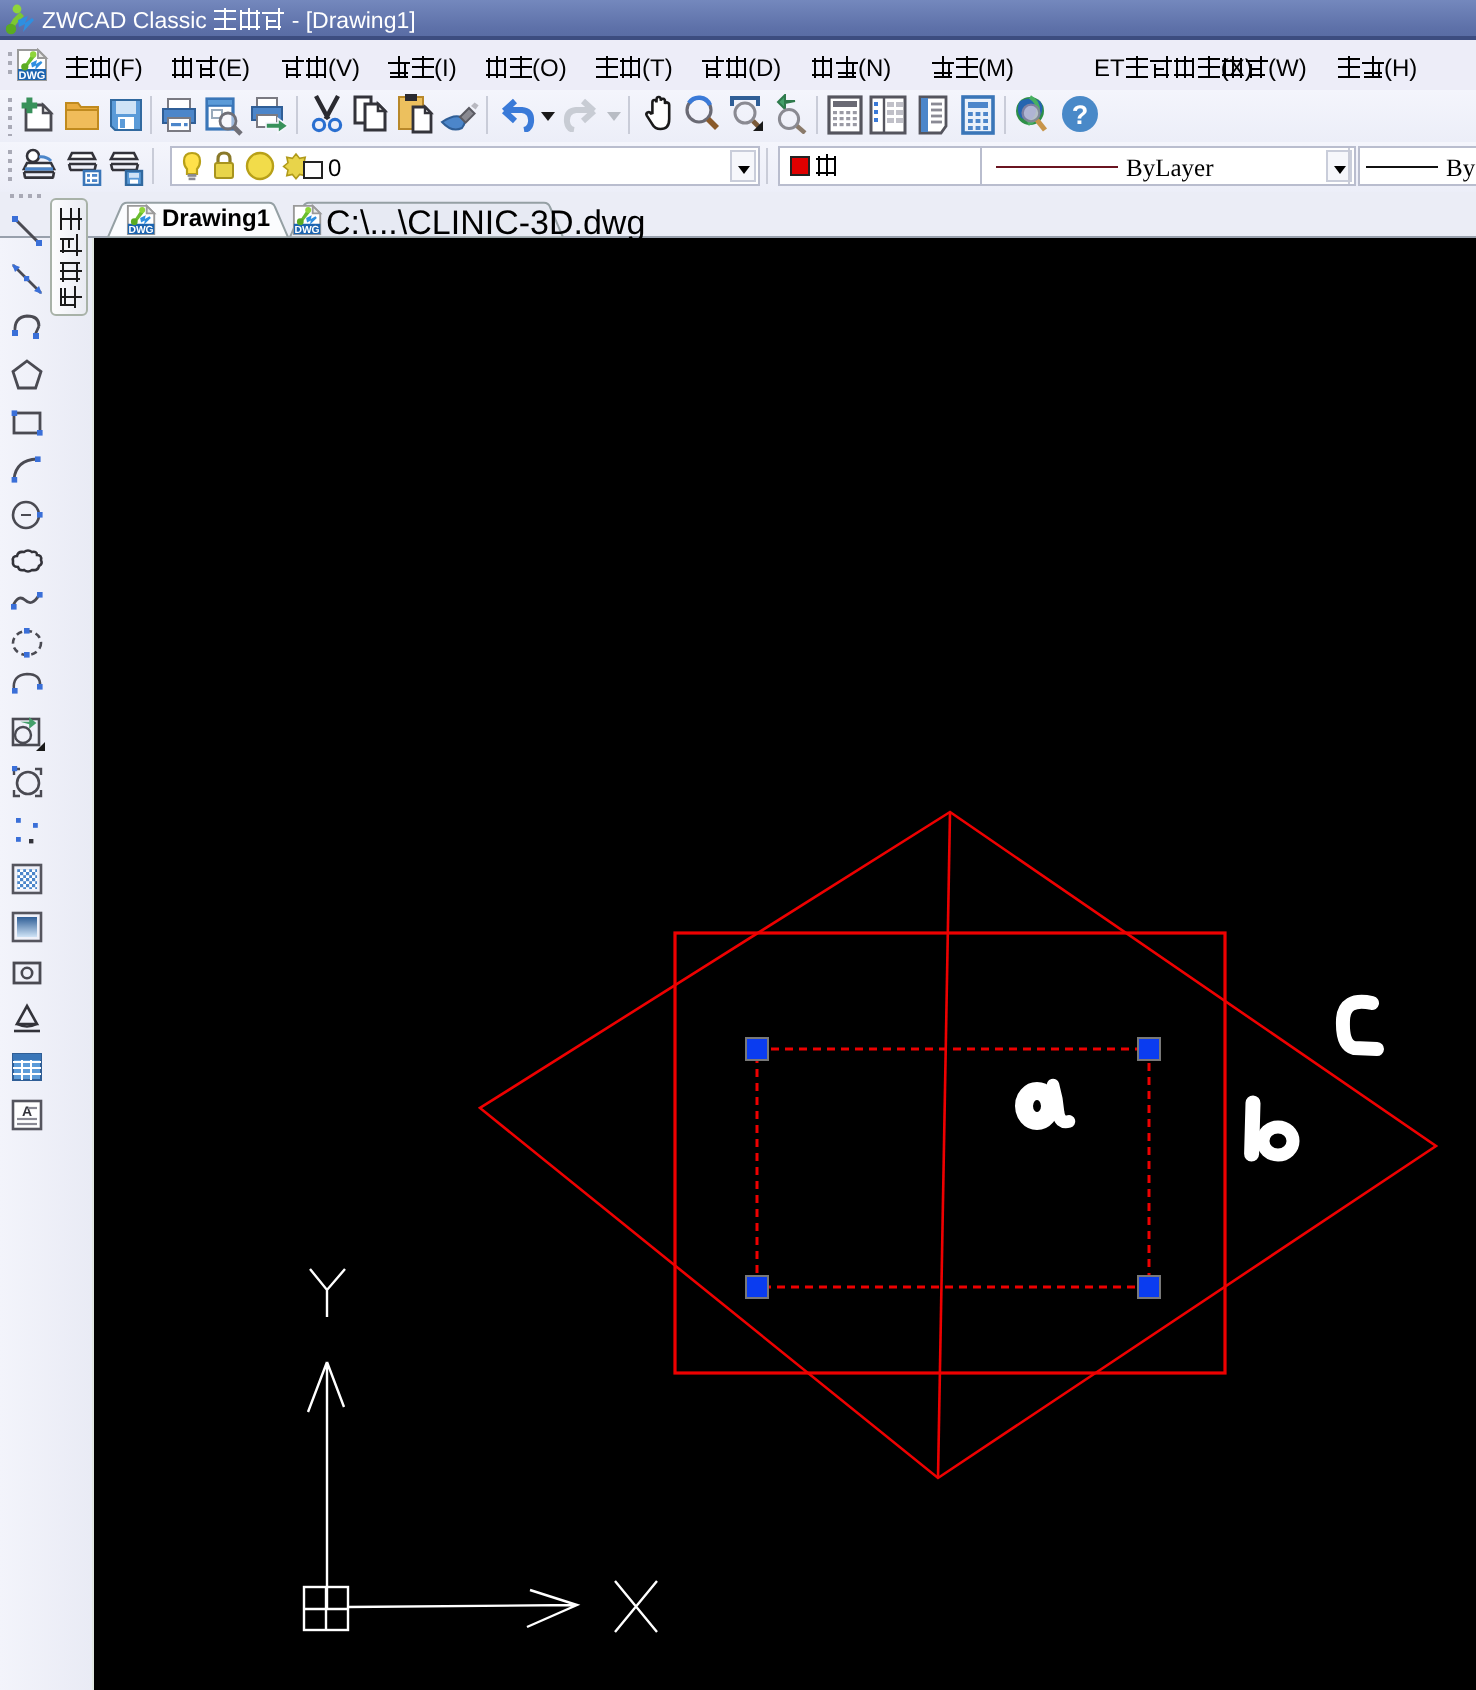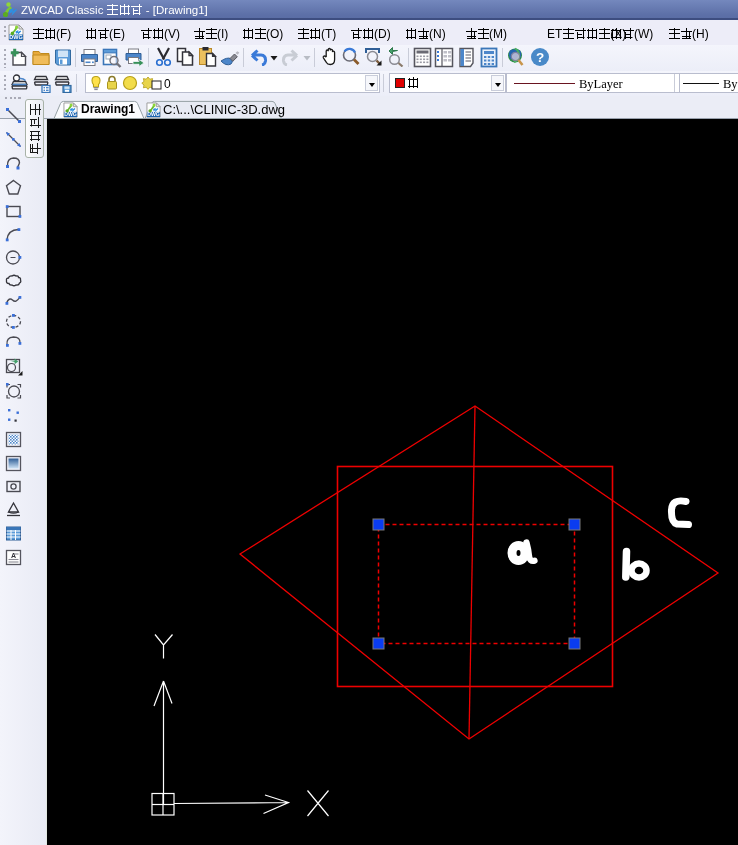--- a/index.html
+++ b/index.html
@@ -278,21 +278,21 @@
     <span class="abs" style="left:78px;top:3px;font-size:12px">0</span>
     <div class="cbtn"></div>
   </div>
   <div class="sep" style="left:383px;top:3px;height:18px"></div>
   <div class="combo" style="left:389px;top:2px;width:117px;height:20px">
     <div class="abs" style="left:5px;top:4px;width:10px;height:10px;background:#e00000;border:1px solid #222"></div>
     <span class="abs" style="left:17px;top:3px;font-size:12px;color:#000"><i class="hz h2" style="width:12px;height:12px"></i></span>
     <div class="cbtn"></div>
   </div>
   <div class="sep" style="left:508px;top:3px;height:18px"></div>
-  <div class="combo" style="left:506px;top:2px;width:188px;height:20px">
+  <div class="combo" style="left:490px;top:2px;width:188px;height:20px">
     <div class="abs" style="left:7px;top:9px;width:61px;height:1px;background:#6a1420"></div>
     <span class="abs" style="left:72px;top:3px;font-size:12.5px;font-family:'Liberation Serif',serif">ByLayer</span>
     <div class="cbtn"></div>
   </div>
   <div class="sep" style="left:674px;top:3px;height:18px"></div>
   <div class="combo" style="left:679px;top:2px;width:62px;height:20px">
     <div class="abs" style="left:3px;top:9px;width:36px;height:1px;background:#111"></div>
     <span class="abs" style="left:43px;top:3px;font-size:12.5px;font-family:'Liberation Serif',serif">By</span>
   </div>
 </div>
@@ -303,21 +303,21 @@
     <path d="M54 22.6 L60.5 7.5 Q61.3 5.4 63.5 5.4 L134.5 5.4 Q136.7 5.4 137.5 7.5 L144 22.6 Z" fill="#fbfcfe" stroke="#95a0a4" stroke-width="1"></path>
     <path d="M145 22.6 L151.5 7.5 Q152.3 5.4 154.5 5.4 L272 5.4 Q274.2 5.4 275 7.5 L281.5 22.6 Z" fill="#e7eaf3" stroke="#95a0a4" stroke-width="1"></path>
   </svg>
   <svg class="abs" style="left:63px;top:6px" width="16" height="16" viewBox="0 0 17 17">
       <use href="#dwgico"></use>
     </svg>
   <span class="tabtxt" style="left:81px;top:6px;font-weight:bold">Drawing1</span>
   <svg class="abs" style="left:146px;top:6px" width="16" height="16" viewBox="0 0 17 17">
       <use href="#dwgico"></use>
     </svg>
-  <span class="tabtxt" style="left:163px;top:6px;font-size:13px">C:\...\CLINIC-3D.dwg</span>
+  <span class="tabtxt" style="left:163px;top:6px;font-size:17px">C:\...\CLINIC-3D.dwg</span>
 </div>
 
 <div class="abs" id="side">
   <div class="abs" style="left:5px;top:-22px;width:16px;height:2px;background:repeating-linear-gradient(90deg,#a9aab6 0 2px,transparent 2px 4.5px)"></div>
   <svg class="ico" style="left:4px;top:-13px" width="19" height="19" viewBox="0 0 19 19">
     <line x1="3.5" y1="3.5" x2="15.5" y2="15.5" stroke="#4a4a52" stroke-width="1.5"></line>
     <rect x="2" y="2" width="3" height="3" fill="#3a6fd8"></rect>
       <rect x="14" y="14" width="3" height="3" fill="#3a6fd8"></rect>
   </svg>
   <svg class="ico" style="left:4px;top:11px" width="19" height="19" viewBox="0 0 19 19">

